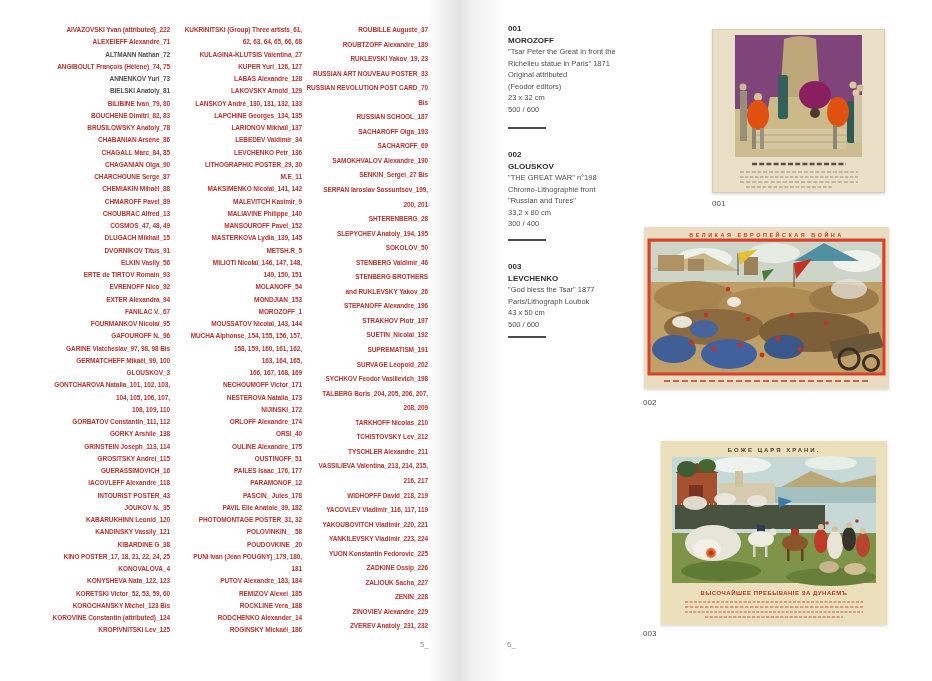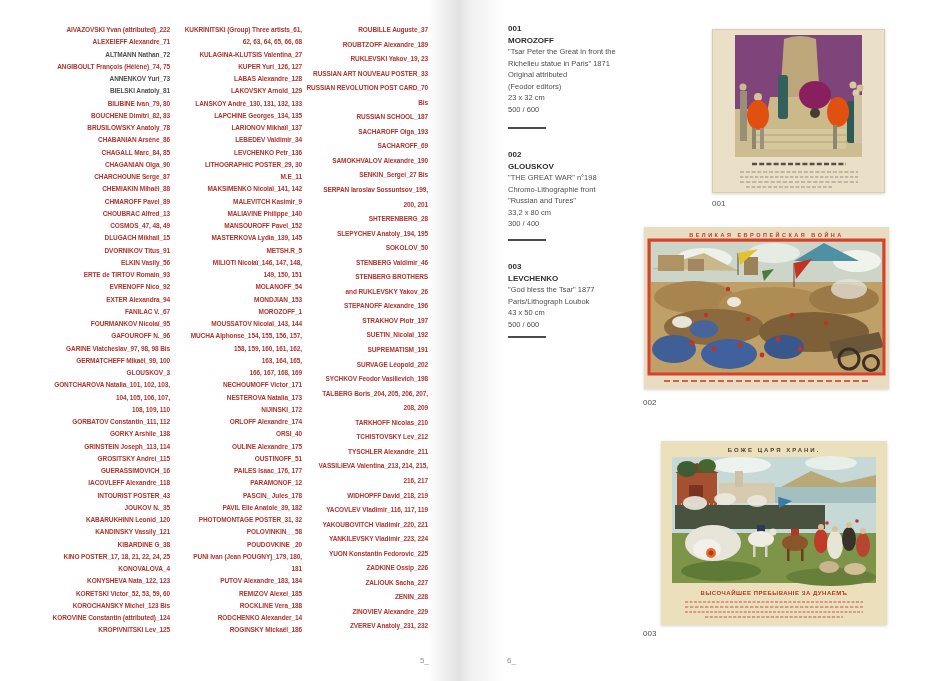--- a/index.html
+++ b/index.html
@@ -27,21 +27,21 @@
   .lot1{top:23px}.lot2{top:149px}.lot3{top:261px}
   .rule{position:absolute;left:508px;width:38px;height:2px;background:#4c4c4c;}
   .r1{top:127px}.r2{top:239px}.r3{top:336px}
   .fig{position:absolute;margin:0;box-shadow:0 1px 3px rgba(0,0,0,0.18);}
   .fig svg{display:block}
   .fig1{left:712px;top:29px;width:173px;height:164px;}
   .fig2{left:644px;top:227px;width:245px;height:162px;}
   .fig3{left:661px;top:441px;width:226px;height:184px;}
   .figcap{position:absolute;font-size:8px;color:var(--caption-gray);}
   .cap1{left:712px;top:199px}.cap2{left:643px;top:398px}.cap3{left:643px;top:629px}
-  .pagenum{position:absolute;top:656px;font-size:8px;color:#8f8f8f;}
+  .pagenum{position:absolute;top:640px;font-size:8px;color:#8f8f8f;}
   .pn-left{left:420px}.pn-right{left:507px}
 </style>
 </head>
 <body>
 
 <div class="spread">
 
   <section>
     <div class="idx-col c1">
         <div class="idx-line">AIVAZOVSKI Yvan (attributed)_222</div>

